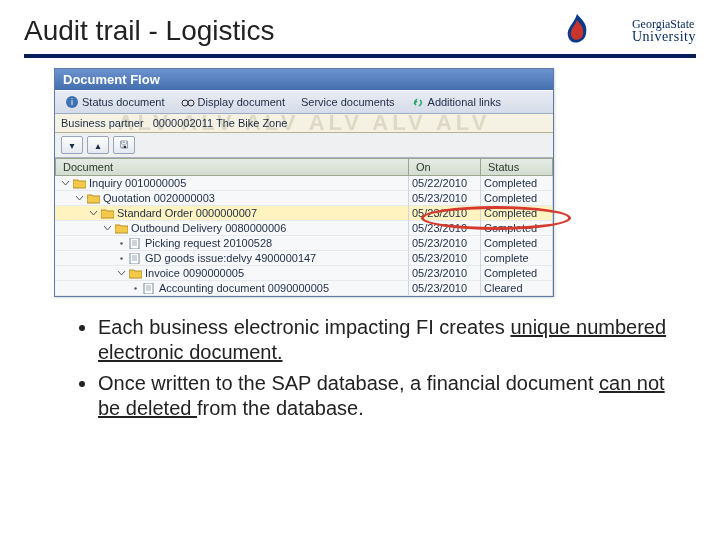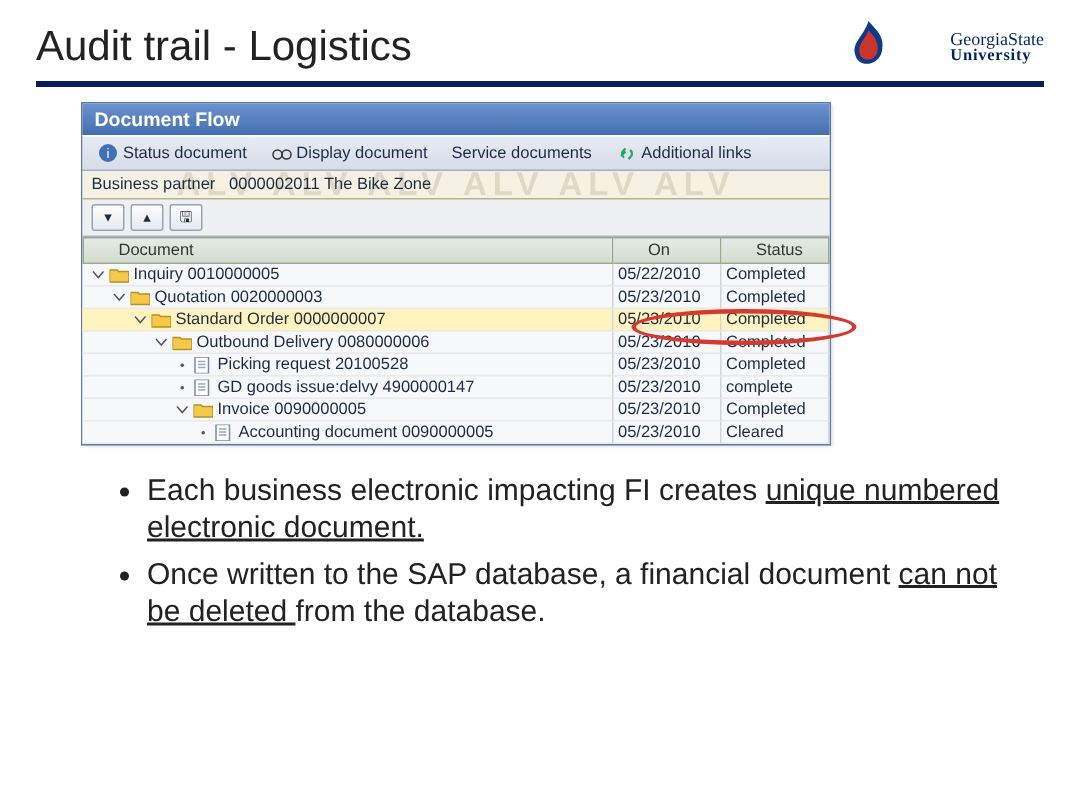--- a/index.html
+++ b/index.html
@@ -13,21 +13,21 @@
   .slide { padding:10px 24px 0 24px; }
   .title {
     font-size:28px; font-weight:400;
     margin:4px 0 6px 0;
     display:flex; justify-content:space-between; align-items:center;
   }
   .title .logo { display:flex; align-items:center; gap:6px; }
   .logo .flame { width:26px; height:34px; position:relative; display:inline-block; }
   .logo .flame svg { display:block; }
   .logo .txt { font-size:12px; line-height:1; font-family: Georgia, serif; color:#00275c;margin-left:36px; }
-  .logo .txt .univ { font-size:11px; letter-spacing:0.5px;font-weight:bold; }
+  .logo .txt .univ { font-size:14px; letter-spacing:0.5px; }
   .hr { height:4px; background:#061f5c; margin-bottom:10px; }
 
   .sap-window {
     width:500px; margin-left:30px;
     border:1px solid #5b7ca6;
     font-size:11px; color:#1d2c45;
     background:#f0f1ec;
     box-shadow:1px 1px 2px rgba(0,0,0,.15);
   }
   .sap-titlebar {
@@ -75,21 +75,21 @@
   }
   .grid {
     display:grid;
     grid-template-columns: 1fr 72px 72px;
     background:#f7f8fa;
   }
   .grid .hd {
     background:linear-gradient(#e5ebe5,#d4dccf);
     border:1px solid #9aa78f;
     border-left:none;
-    padding:2px 23px; font-weight:400; color:#2e3a2e;
+    padding:2px 7px; font-weight:400; color:#2e3a2e;
   }
   .grid .hd:first-child { border-left:1px solid #9aa78f; }
   .grid .cell {
     border-right:1px solid #cfd5dc;
     border-bottom:1px solid #e6e9ed;
     padding:1px 3px;
     white-space:nowrap; overflow:hidden;
     display:flex; align-items:center; gap:3px;
   }
   .indent { display:inline-block; }

